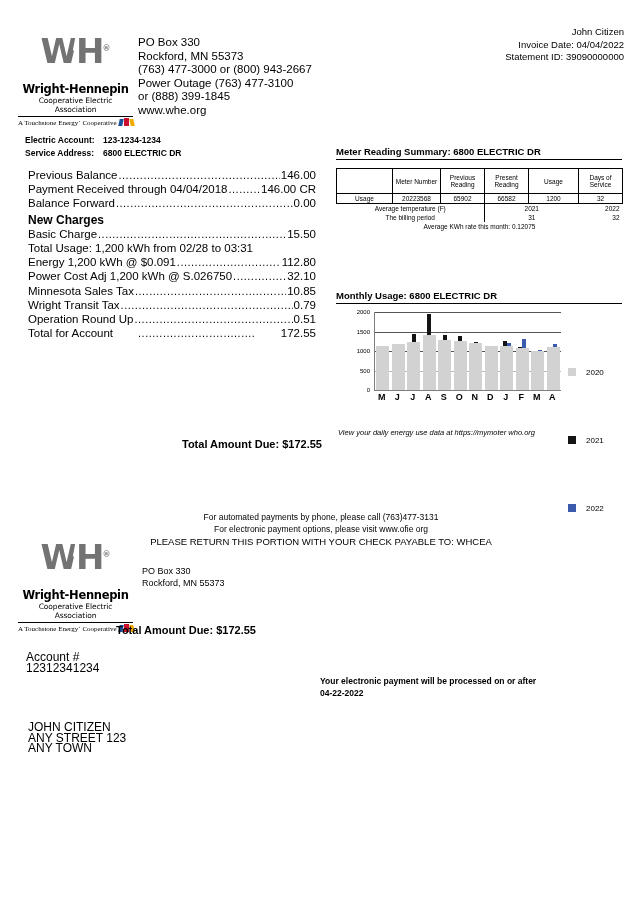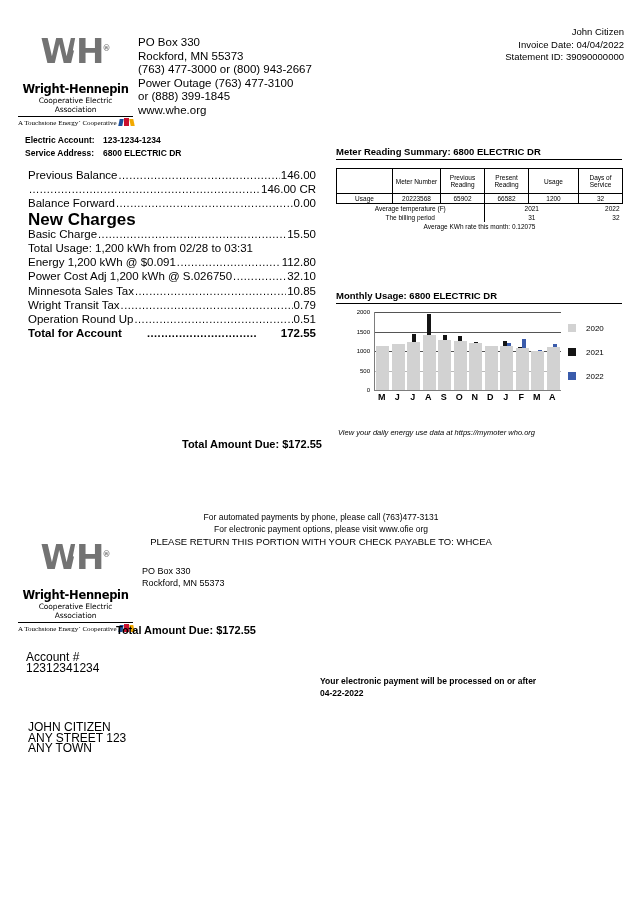--- a/index.html
+++ b/index.html
@@ -48,22 +48,22 @@
   .acct-row .lab{display:inline-block;width:78px;}
 
   
   .charge-list{width:288px;font-size:11.5px;line-height:14.2px;}
   .cl{display:flex;align-items:baseline;white-space:nowrap;}
   .cl .nm{flex:0 0 auto;}
   .cl .dots{flex:1 1 auto;overflow:hidden;white-space:nowrap;
     letter-spacing:0.5px;margin:0 1px;font-size:11px;}
   .cl .val{flex:0 0 auto;}
   .cl.plain{display:block;}
-  .bold{font-weight:bold;gap:24px;}
-  .newch{font-size:17px;font-weight:bold;margin-top:2px;}
+  .bold{font-weight:normal;gap:24px;}
+  .newch{font-size:12px;font-weight:bold;margin-top:2px;}
 
   
   .panel-title{font-size:9.5px;font-weight:bold;padding-bottom:2px;
     border-bottom:1.6px solid #000;width:286px;}
 
   table.meter{border-collapse:collapse;width:286px;font-size:6.5px;
     table-layout:fixed;}
   table.meter td,table.meter th{border:0.8px solid #000;text-align:center;
     padding:1px 1px;font-weight:normal;}
   table.meter thead td{height:22px;vertical-align:middle;}
@@ -82,21 +82,21 @@
     display:flex;align-items:flex-end;}
   .mgrp{flex:1 1 0;height:100%;position:relative;display:flex;
     align-items:flex-end;justify-content:center;gap:0px;}
   .bar{width:4px;}
   .bar.g{background:#d2d2d2;}
   .bar.k{background:#141414;}
   .bar.b{background:#3a5bab;}
   .xlabels{position:absolute;left:38px;top:84px;width:186px;display:flex;}
   .xlabels span{flex:1 1 0;text-align:center;font-size:9px;font-weight:bold;}
   .legend{position:absolute;left:232px;top:8px;width:54px;font-size:8px;}
-  .lg-row{display:flex;align-items:center;height:24px;}
+  .lg-row{display:flex;align-items:center;height:24px;margin-top:44px;}
   .lg-sw{width:8px;height:8px;margin-right:10px;flex:0 0 auto;}
   .note{font-size:7.5px;font-style:italic;}
 
   .due{font-size:11px;font-weight:bold;}
   .pay-info{font-size:8.5px;text-align:center;line-height:11.5px;}
   .pay-return{font-size:9.5px;text-align:center;}
   .stub-addr{font-size:9px;line-height:11.5px;}
   .small9{font-size:12px;line-height:10.5px;}
   .bold8{font-size:8.5px;font-weight:bold;line-height:11.5px;}
 </style>
@@ -140,20 +140,21 @@
   </div>
 
   <div class="abs charge-list" style="left:28px;top:168px;">
 
     <div class="cl">
       <span class="nm">Previous Balance</span>
       <span class="dots">..........................................................................</span>
       <span class="val">146.00</span>
     </div>
     <div class="cl">
+      <span class="nm">Payment Received through 04/04/2018</span>
       <span class="dots">..........................................................................</span>
       <span class="val">146.00 CR</span>
     </div>
     <div class="cl">
       <span class="nm">Balance Forward</span>
       <span class="dots">..........................................................................</span>
       <span class="val">0.00</span>
     </div>
 
     <div class="newch">New Charges</div>

